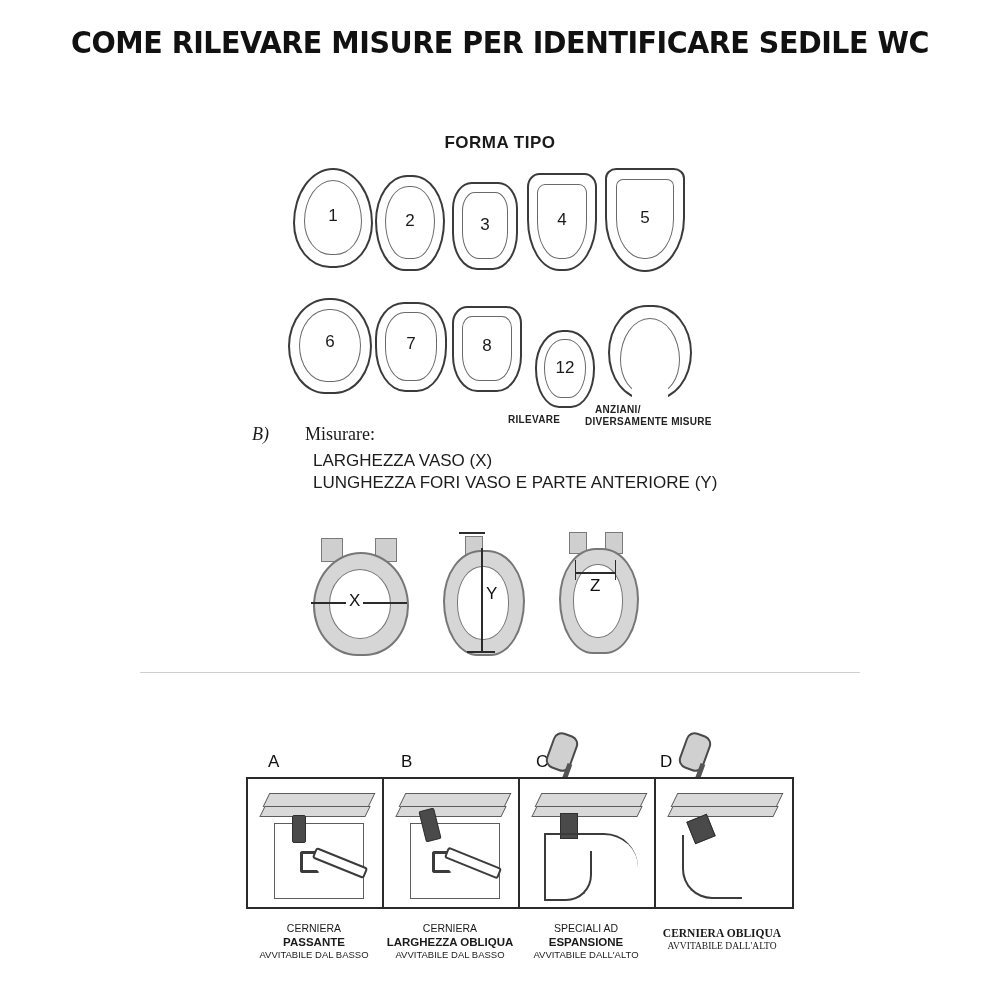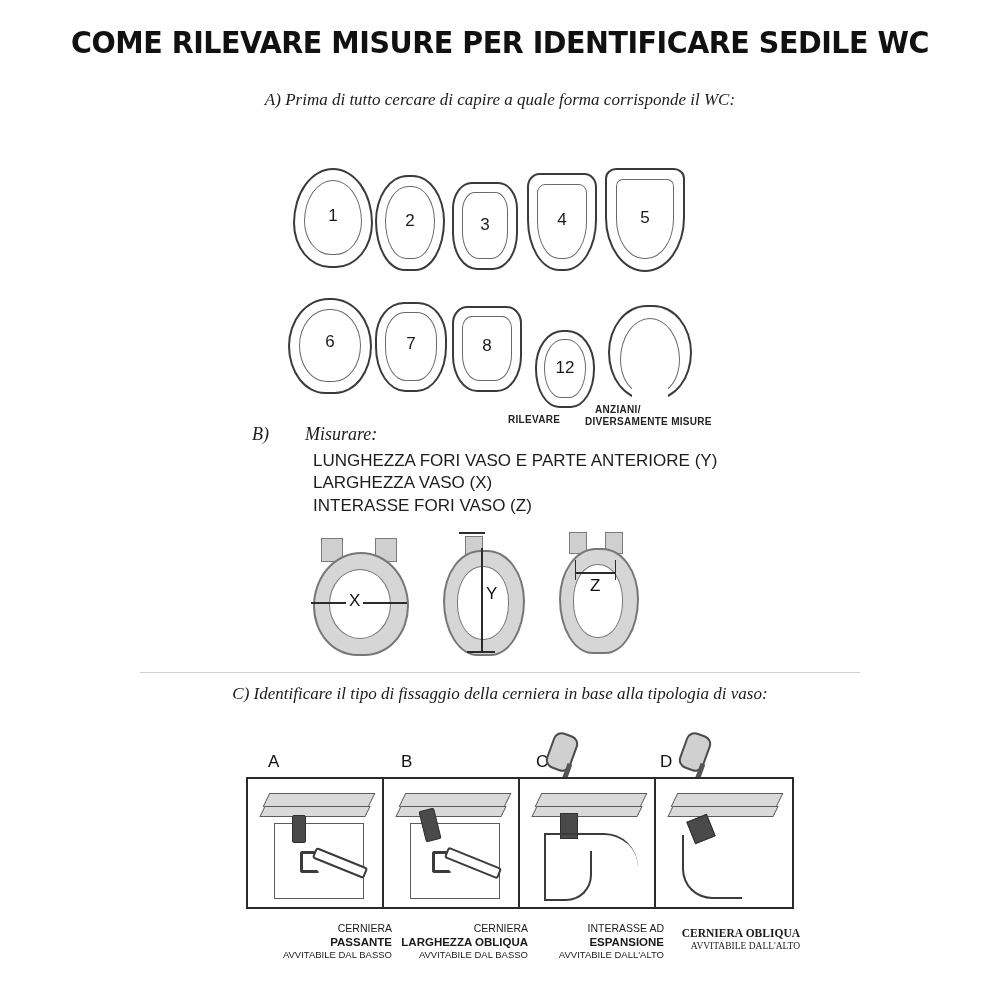--- a/index.html
+++ b/index.html
@@ -67,21 +67,21 @@
 
   
   .sec-b-label{
     position:absolute;left:252px;top:424px;
     font-family:"Liberation Serif", serif;
     font-style:italic;font-size:18px;
   }
   .sec-b-title{
     position:absolute;left:305px;top:424px;
     font-family:"Liberation Serif", serif;
-    font-style:italic;font-size:18px;
+    font-size:18px;
   }
   .sec-b-list{
     position:absolute;left:313px;top:450px;
     font-size:17px;line-height:1.32;
     color:#1c1c1c;
   }
 
   
   .mdiag{position:absolute;}
   .mbowl{
@@ -118,42 +118,42 @@
     position:absolute;
     border:2.5px solid #2a2a2a;
     background:#fff;
   }
   .cletter{
     position:absolute;
     font-size:17px;font-weight:normal;color:#111;
   }
   .ccap{
     position:absolute;
-    text-align:right;
+    text-align:center;
     font-size:10.5px;
     line-height:1.22;
     color:#1a1a1a;
   }
   .ccap .b{font-weight:bold;font-size:11.5px;display:block;}
   .ccap .s{font-size:9.5px;display:block;}
 
   
   .cpart{position:absolute;}
   .grayblock{background:#d9d9d9;border:1.6px solid #5c5c5c;}
   .whiteblock{background:#fff;border:1.6px solid #5c5c5c;}
   .darkblock{background:#4a4a4a;border:1.5px solid #2f2f2f;}
 </style>
 </head>
 <body>
 
 <div class="page">
 
   <div class="title">COME RILEVARE MISURE PER IDENTIFICARE SEDILE WC</div>
 
-  <div class="sec-a-text">A) Prima di tutto cercare di capire a quale forma corrisponde il WC:</div>
+  <div class="forma-tipo">FORMA TIPO</div>
 
   <div class="shape" style="left:293px;top:168px;width:76px;height:96px;border-radius:50% 50% 46% 46%/55% 55% 45% 45%;">
     <div class="inner" style="left:9px;top:10px;right:9px;bottom:11px;border-radius:50% 50% 46% 46%/55% 55% 45% 45%;"></div>
     <div class="num" style="top:36px;">1</div>
   </div>
 
   <div class="shape" style="left:375px;top:175px;width:66px;height:92px;border-radius:46% 46% 42% 42%/48% 48% 52% 52%;">
     <div class="inner" style="left:8px;top:9px;right:8px;bottom:10px;border-radius:46% 46% 42% 42%/48% 48% 52% 52%;"></div>
     <div class="num" style="top:34px;">2</div>
   </div>
@@ -200,23 +200,22 @@
     <div style="position:absolute;left:24px;bottom:20px;width:36px;height:2px;background:#fff;"></div>
   </div>
 
   <div class="sub-label" style="left:508px;top:414px;width:110px;">RILEVARE</div>
   <div class="sub-label" style="left:595px;top:404px;width:120px;">ANZIANI/</div>
   <div class="sub-label" style="left:585px;top:416px;width:140px;">DIVERSAMENTE MISURE</div>
 
   <div class="sec-b-label">B)</div>
   <div class="sec-b-title">Misurare:</div>
   <div class="sec-b-list">
+    <div>LARGHEZZA VASO (X)</div>
     <div>LUNGHEZZA FORI VASO E PARTE ANTERIORE (Y)</div>
-    <div>LARGHEZZA VASO (X)</div>
-    <div>INTERASSE FORI VASO (Z)</div>
   </div>
 
   <div class="mdiag" style="left:305px;top:538px;width:110px;height:115px;">
     <div class="mtab" style="left:16px;top:0;width:20px;height:22px;"></div>
     <div class="mtab" style="left:70px;top:0;width:20px;height:22px;"></div>
     <div class="mbowl" style="left:8px;top:14px;width:92px;height:100px;border-radius:50% 50% 46% 46%/52% 52% 48% 48%;"></div>
     <div class="mhole" style="left:24px;top:31px;width:60px;height:68px;border-radius:50%;"></div>
     <div class="mline" style="left:6px;top:64px;width:96px;height:1.6px;"></div>
     <div class="mlabel" style="left:41px;top:53px;">X</div>
   </div>
@@ -237,21 +236,20 @@
     <div class="mbowl" style="left:6px;top:16px;width:76px;height:102px;border-radius:46% 46% 42% 42%/48% 48% 52% 52%;"></div>
     <div class="mhole" style="left:20px;top:32px;width:48px;height:72px;border-radius:48%;"></div>
     <div class="mline" style="left:22px;top:40px;width:40px;height:1.6px;"></div>
     <div class="mline" style="left:22px;top:28px;width:1.4px;height:20px;"></div>
     <div class="mline" style="left:62px;top:28px;width:1.4px;height:20px;"></div>
     <div class="mlabel" style="left:34px;top:44px;">Z</div>
   </div>
 
   <div class="divider"></div>
 
-  <div class="sec-c-text">C) Identificare il tipo di fissaggio della cerniera in base alla tipologia di vaso:</div>
 
   <div class="cletter" style="left:268px;top:752px;">A</div>
   <div class="cbox" style="left:246px;top:777px;width:136px;height:128px;">
     <div class="cpart grayblock" style="left:18px;top:14px;width:104px;height:12px;transform:skewX(-26deg);"></div>
     <div class="cpart grayblock" style="left:14px;top:27px;width:104px;height:9px;transform:skewX(-26deg);"></div>
     <div class="cpart whiteblock" style="left:26px;top:44px;width:88px;height:74px;"></div>
     <div class="cpart darkblock" style="left:44px;top:36px;width:12px;height:26px;border-radius:2px;"></div>
     <div class="cpart" style="left:52px;top:62px;width:72px;height:46px;">
       <div style="position:absolute;left:0;top:10px;width:14px;height:16px;border:3px solid #3b3b3b;border-radius:3px;border-right-color:transparent;"></div>
       <div style="position:absolute;left:12px;top:16px;width:52px;height:8px;background:#fff;border:2.5px solid #3b3b3b;transform:rotate(22deg);border-radius:3px;"></div>
@@ -286,21 +284,21 @@
     <div style="position:absolute;left:20px;top:30px;width:5px;height:26px;background:#555;transform:rotate(20deg);"></div>
   </div>
   <div class="cbox" style="left:518px;top:777px;width:136px;height:128px;">
     <div class="cpart grayblock" style="left:18px;top:14px;width:104px;height:12px;transform:skewX(-26deg);"></div>
     <div class="cpart grayblock" style="left:14px;top:27px;width:104px;height:9px;transform:skewX(-26deg);"></div>
     <div class="cpart darkblock" style="left:40px;top:34px;width:16px;height:24px;"></div>
     <div class="cpart" style="left:24px;top:54px;width:92px;height:66px;border-left:2.5px solid #3b3b3b;border-top:2.5px solid #3b3b3b;border-radius:0 34px 0 0;"></div>
     <div class="cpart" style="left:24px;top:72px;width:46px;height:48px;border-right:2.5px solid #3b3b3b;border-bottom:2.5px solid #3b3b3b;border-radius:0 0 26px 0;"></div>
   </div>
   <div class="ccap" style="left:508px;top:922px;width:156px;">
-    <span>INTERASSE AD</span>
+    <span>SPECIALI AD</span>
     <span class="b">ESPANSIONE</span>
     <span class="s">AVVITABILE DALL'ALTO</span>
   </div>
 
   <div class="cletter" style="left:660px;top:752px;">D</div>
   <div class="cpart" style="position:absolute;left:676px;top:733px;width:34px;height:62px;">
     <div style="position:absolute;left:6px;top:0;width:22px;height:34px;background:#d0d0d0;border:2px solid #4a4a4a;border-radius:9px;transform:rotate(20deg);"></div>
     <div style="position:absolute;left:20px;top:30px;width:5px;height:26px;background:#555;transform:rotate(20deg);"></div>
   </div>
   <div class="cbox" style="left:654px;top:777px;width:136px;height:128px;">

